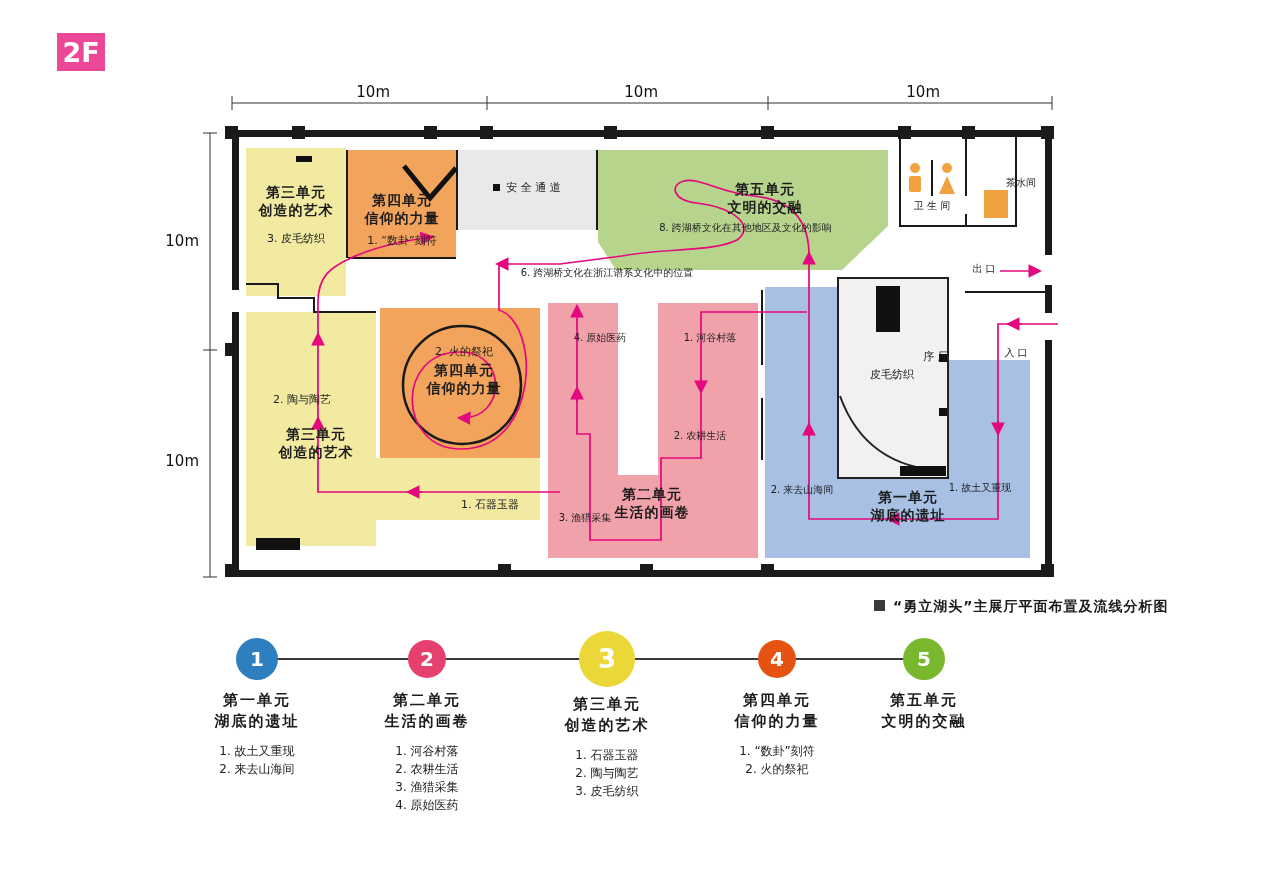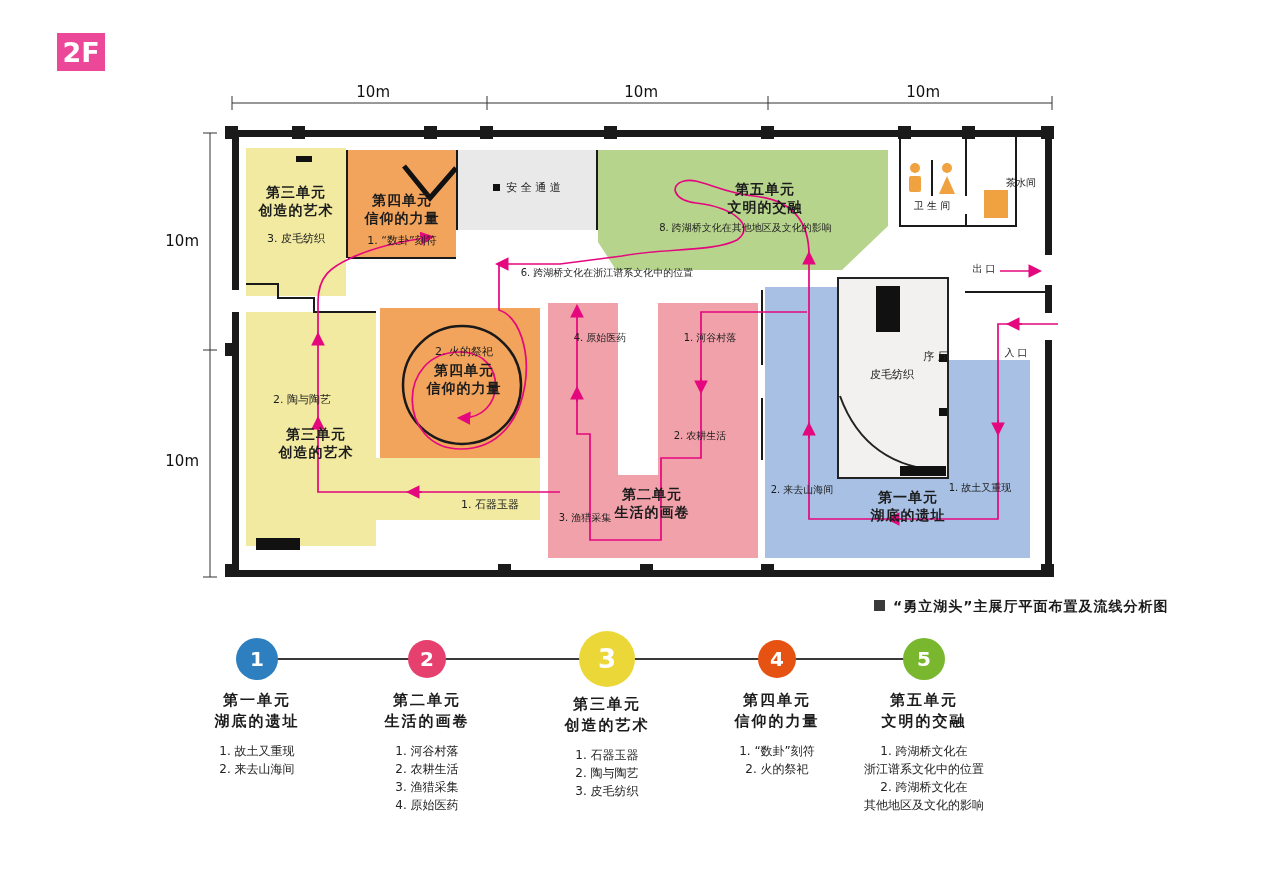--- a/index.html
+++ b/index.html
@@ -256,21 +256,15 @@
     <div class="lg-title">第四单元</div>
     <div class="lg-title">信仰的力量</div>
     <div class="lg-items">
       <div>1. “数卦”刻符</div>
       <div>2. 火的祭祀</div>
     </div>
   </div>
   <div class="lg-block" style="left:834px;top:690px">
     <div class="lg-title">第五单元</div>
     <div class="lg-title">文明的交融</div>
-    <div class="lg-items">
-      <div>1. 跨湖桥文化在</div>
-      <div>浙江谱系文化中的位置</div>
-      <div>2. 跨湖桥文化在</div>
-      <div>其他地区及文化的影响</div>
-    </div>
   </div>
 
 </div>
 
 </body></html>

